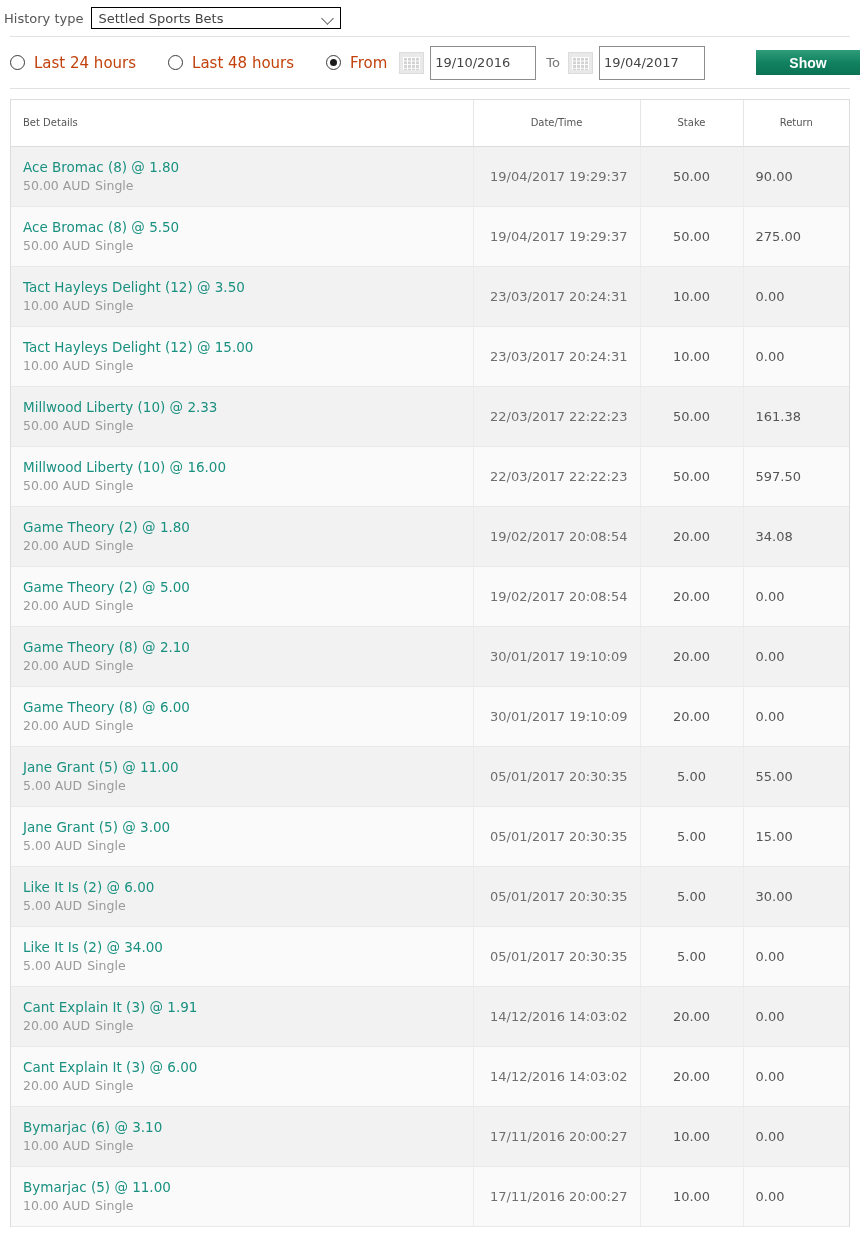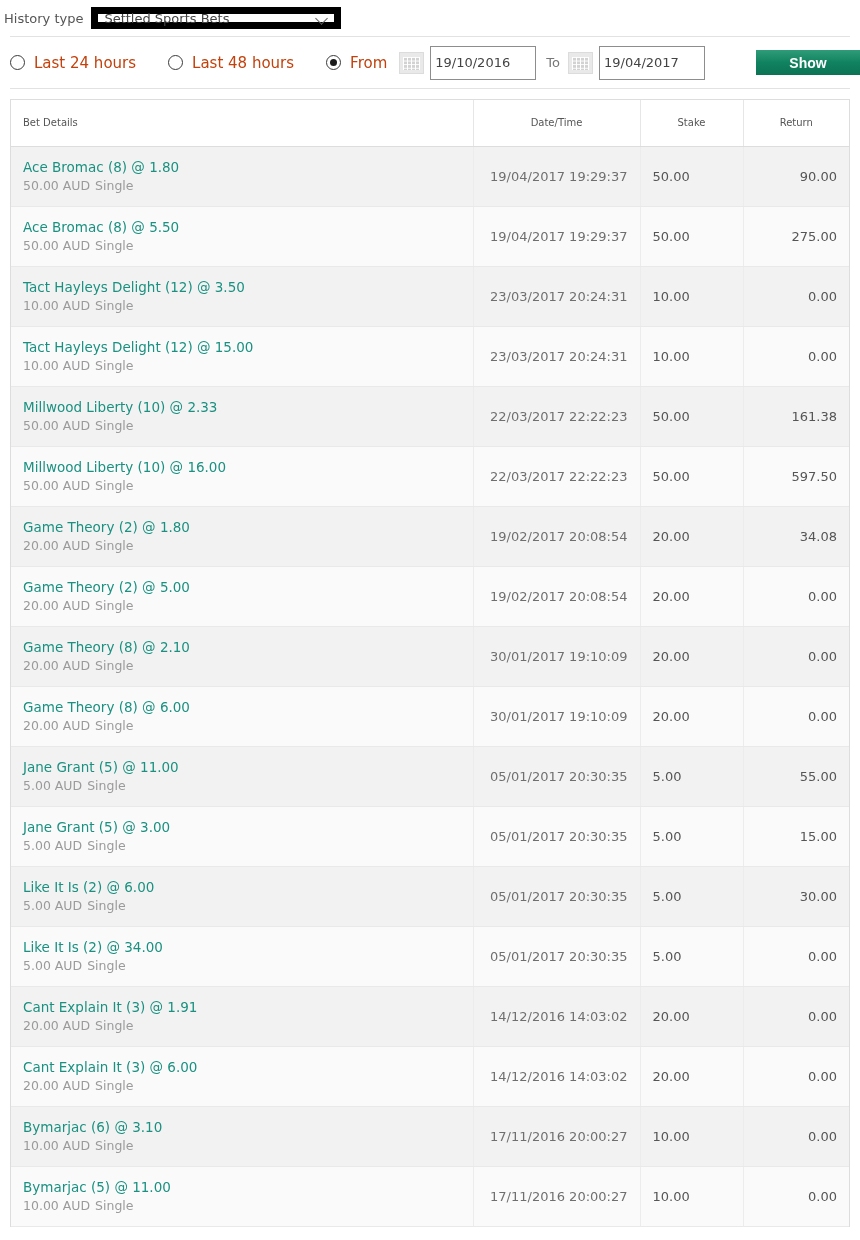--- a/index.html
+++ b/index.html
@@ -27,21 +27,21 @@
   .history-label {
     font-size: 13px;
     color: #555555;
     margin-right: 8px;
     white-space: nowrap;
   }
   .history-select {
     position: relative;
     width: 250px;
     height: 22px;
-    border: 7px solid #000000;
+    border: 1px solid #000000;
     background: #ffffff;
     box-sizing: border-box;
     display: flex;
     align-items: center;
   }
   .history-select .sel-text {
     font-size: 13px;
     color: #444444;
     padding-left: 6px;
     flex: 1;
@@ -219,22 +219,22 @@
     cursor: pointer;
   }
   .bet-sub {
     color: #9a9a9a;
     font-size: 12.5px;
     line-height: 17px;
     margin-top: 1px;
   }
   .bet-sub .sep { display: inline-block; width: 5px; }
   td.date   { text-align: right; color: #6f6f6f; font-size: 13px; }
-  td.stake  { text-align: left; color: #555555; font-size: 13px; }
-  td.ret    { text-align: right; color: #555555; font-size: 13px; }
+  td.stake  { text-align: center; color: #555555; font-size: 13px; }
+  td.ret    { color: #555555; font-size: 13px; }
 </style>
 </head>
 <body>
 
 <div class="history-row">
   <span class="history-label">History type</span>
   <div class="history-select">
     <span class="sel-text">Settled Sports Bets</span>
     <span class="chev"></span>
   </div>

